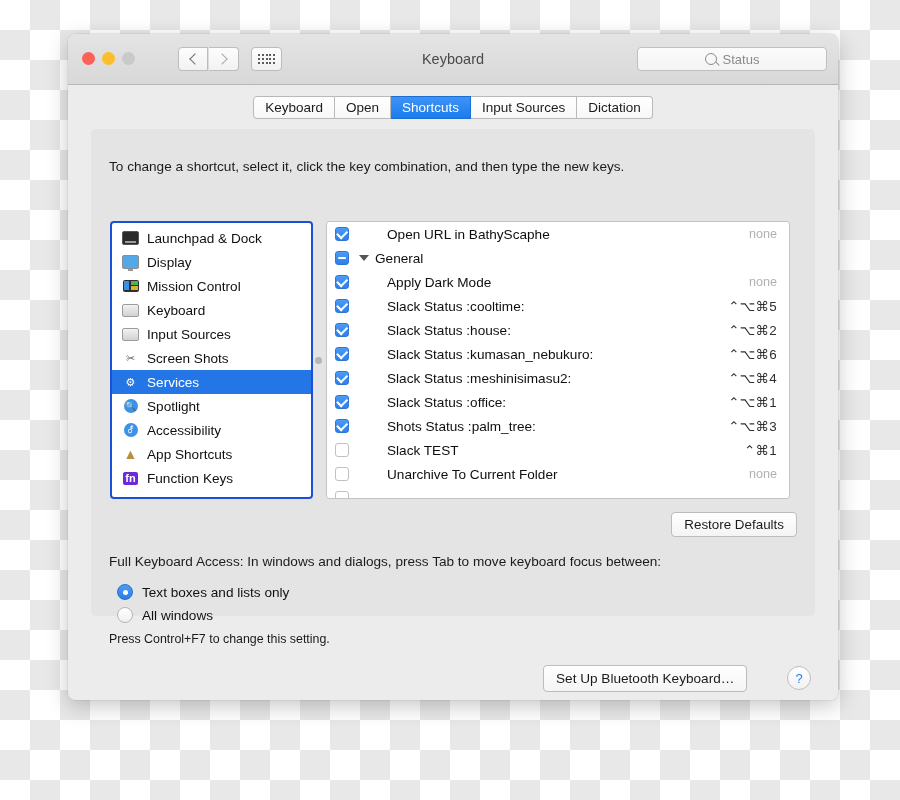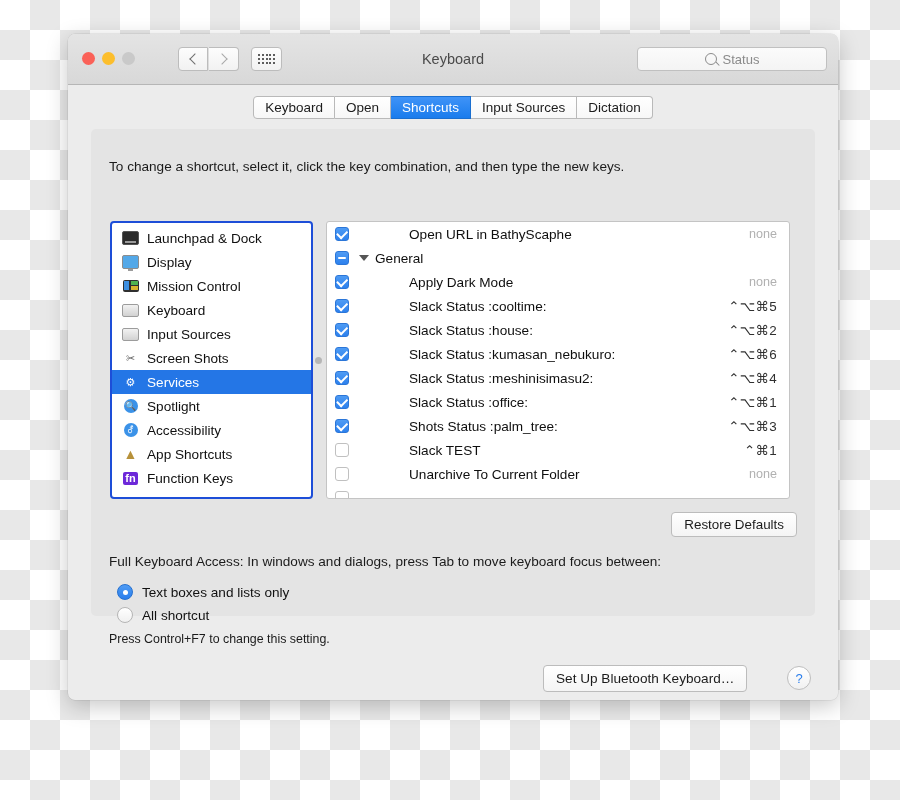--- a/index.html
+++ b/index.html
@@ -235,21 +235,21 @@
     box-sizing: border-box;
     display: flex; align-items: center; justify-content: center;
     margin-right: 0;
   }
   .cb.on   { background: linear-gradient(#4e9bf4,#2d81ee); border: 1px solid #2b76d8; }
   .cb.mix  { background: linear-gradient(#4e9bf4,#2d81ee); border: 1px solid #2b76d8; }
   .cb.off  { background: #fff; border: 1px solid #c0c0c0; }
   .cb .tick { width: 8px; height: 4.5px; border-left: 2px solid #fff; border-bottom: 2px solid #fff; transform: rotate(-45deg); margin-top:-2px;}
   .cb .dash { width: 8px; height: 2px; background: #fff; border-radius: 1px; }
 
-  .srow .label { margin-left: 60px; white-space: nowrap; }
+  .srow .label { margin-left: 38px; white-space: nowrap; }
   .srow.group .label { margin-left: 10px; font-weight: 400; display:flex; align-items:center; gap:6px;}
   .tri {
     width: 0; height: 0;
     border-left: 5px solid transparent;
     border-right: 5px solid transparent;
     border-top: 6px solid #555;
   }
   .srow .key {
     margin-left: auto;
     padding-right: 12px;
@@ -546,21 +546,21 @@
     <div id="restore" class="btn">Restore Defaults</div>
 
     <div id="fka">Full Keyboard Access: In windows and dialogs, press Tab to move keyboard focus between:</div>
 
     <div id="radio1" class="radio-row">
       <span class="radio on"></span>
       <span>Text boxes and lists only</span>
     </div>
     <div id="radio2" class="radio-row">
       <span class="radio"></span>
-      <span>All shortcut</span>
+      <span>All windows</span>
     </div>
 
     <div id="pressctl">Press Control+F7 to change this setting.</div>
   </div>
 
   <div id="btsetup" class="btn">Set Up Bluetooth Keyboard…</div>
   <div id="helpbtn">?</div>
 
 </div>
 

